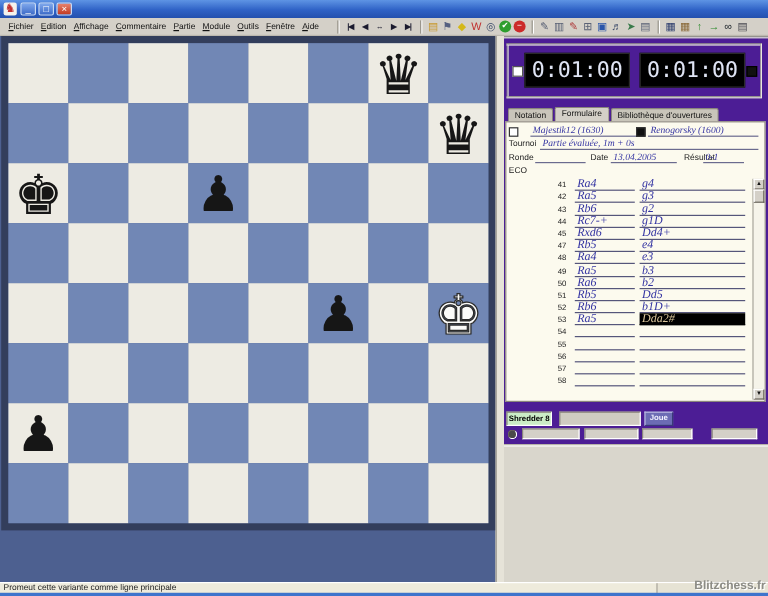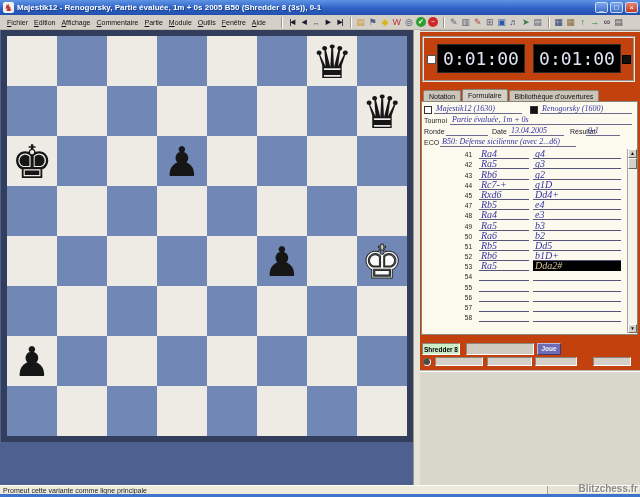--- a/index.html
+++ b/index.html
@@ -40,21 +40,21 @@
   .square.dark{background:#7187B5;}
   .piece{position:absolute;width:50px;height:50px;line-height:52px;text-align:center;
     font-family:"DejaVu Sans",sans-serif;font-size:46px;color:#161616;pointer-events:auto;}
   .piece.pawn{font-size:41px;}
   .piece.white{color:#FAFAF8;-webkit-text-stroke:1px #2a2a2a;text-shadow:0 0 1px #333;}
 
   .splitter{position:absolute;left:413px;top:30px;width:7px;height:455px;background:#E6E3D8;
     border-left:1px solid #9A968C;box-sizing:border-box;}
 
   
-  .right-panel{position:absolute;left:420px;top:30px;width:220px;height:455px;background:#c2410c;
+  .right-panel{position:absolute;left:420px;top:30px;width:220px;height:455px;background:#4c1d95;
     border-top:2px groove #E8E6DE;box-sizing:border-box;}
   .clock-box{position:absolute;left:2px;top:4px;width:213px;height:46px;border:2px groove #E8E6DE;box-sizing:border-box;}
   .cb-sq-white{position:absolute;left:3px;top:17px;width:7px;height:7px;background:#fff;border:1px solid #555;}
   .cb-sq-black{position:absolute;right:2px;top:17px;width:7px;height:7px;background:#111;border:1px solid #000;}
   .clock{position:absolute;top:6px;width:88px;height:29px;background:#000;border:1px solid #2a2a2a;
     color:#DFE4F4;font-family:"DejaVu Sans Mono",monospace;font-size:18px;line-height:28px;text-align:center;box-sizing:border-box;}
   .clock.c1{left:13px;} .clock.c2{left:109px;}
 
   .tab-bar{position:absolute;left:3px;top:55px;height:14px;display:flex;align-items:flex-end;z-index:2;}
   .tab{font-size:7px;color:#111;background:#C9C5BA;border:1px solid #8A867C;border-bottom:none;
@@ -111,21 +111,20 @@
     text-shadow:1px 1px 0 #FFFFFF;letter-spacing:0;}
   .bottomline{position:absolute;left:0;top:494px;width:640px;height:3px;background:#3E74CC;}
 </style>
 </head>
 <body>
 
 <div id="app">
 
   <div class="titlebar">
     <span class="win-icon">♞</span>
-    <span class="title-text">Majestik12 - Renogorsky, Partie évaluée, 1m + 0s 2005  B50  (Shredder 8 (3s)), 0-1</span>
     <span class="win-btns">
       <span class="win-btn">_</span>
       <span class="win-btn">□</span>
       <span class="win-btn close">×</span>
     </span>
   </div>
 
   <div class="menubar">
     <span style="display:flex;" id="menu-items">
         <span class="menu-item">Fichier</span>
@@ -263,39 +262,38 @@
 
     <div class="tab-bar" id="tab-bar">
         <span class="tab">Notation</span>
         <span class="tab active">Formulaire</span>
         <span class="tab">Bibliothèque d'ouvertures</span>
       </div>
 
     <div class="content">
       <div class="frow" style="top:2px;">
         <span class="psq w" style="left:2px;"></span>
-        <span class="fvalue" style="left:12px;width:88px;">Majestik12 (1630)</span>
+        <span class="fvalue" style="left:20px;width:88px;">Majestik12 (1630)</span>
         <span class="psq b" style="left:108px;"></span>
         <span class="fvalue" style="left:118px;width:92px;">Renogorsky (1600)</span>
       </div>
       <div class="frow" style="top:13px;">
         <span class="flabel" style="left:2px;">Tournoi</span>
         <span class="fvalue" style="left:28px;width:182px;font-style:italic;">Partie évaluée, 1m + 0s</span>
       </div>
       <div class="frow" style="top:24px;">
         <span class="flabel" style="left:2px;">Ronde</span>
         <span class="fvalue" style="left:24px;width:42px;"></span>
         <span class="flabel" style="left:70px;">Date</span>
         <span class="fvalue" style="left:87px;width:55px;">13.04.2005</span>
         <span class="flabel" style="left:148px;">Résultat</span>
         <span class="fvalue" style="left:164px;width:34px;">0-1</span>
       </div>
       <div class="frow" style="top:35px;">
         <span class="flabel" style="left:2px;">ECO</span>
-        <span class="fvalue" style="left:18px;width:136px;">B50: Défense sicilienne (avec 2...d6)</span>
       </div>
 
       <div class="moves" id="moves-list">
           <div class="mrow">
             <span class="mnum">41</span>
             <span class="mcell mw">Ra4</span>
             <span class="mcell mb">g4</span>
           </div>
           <div class="mrow">
             <span class="mnum">42</span>

